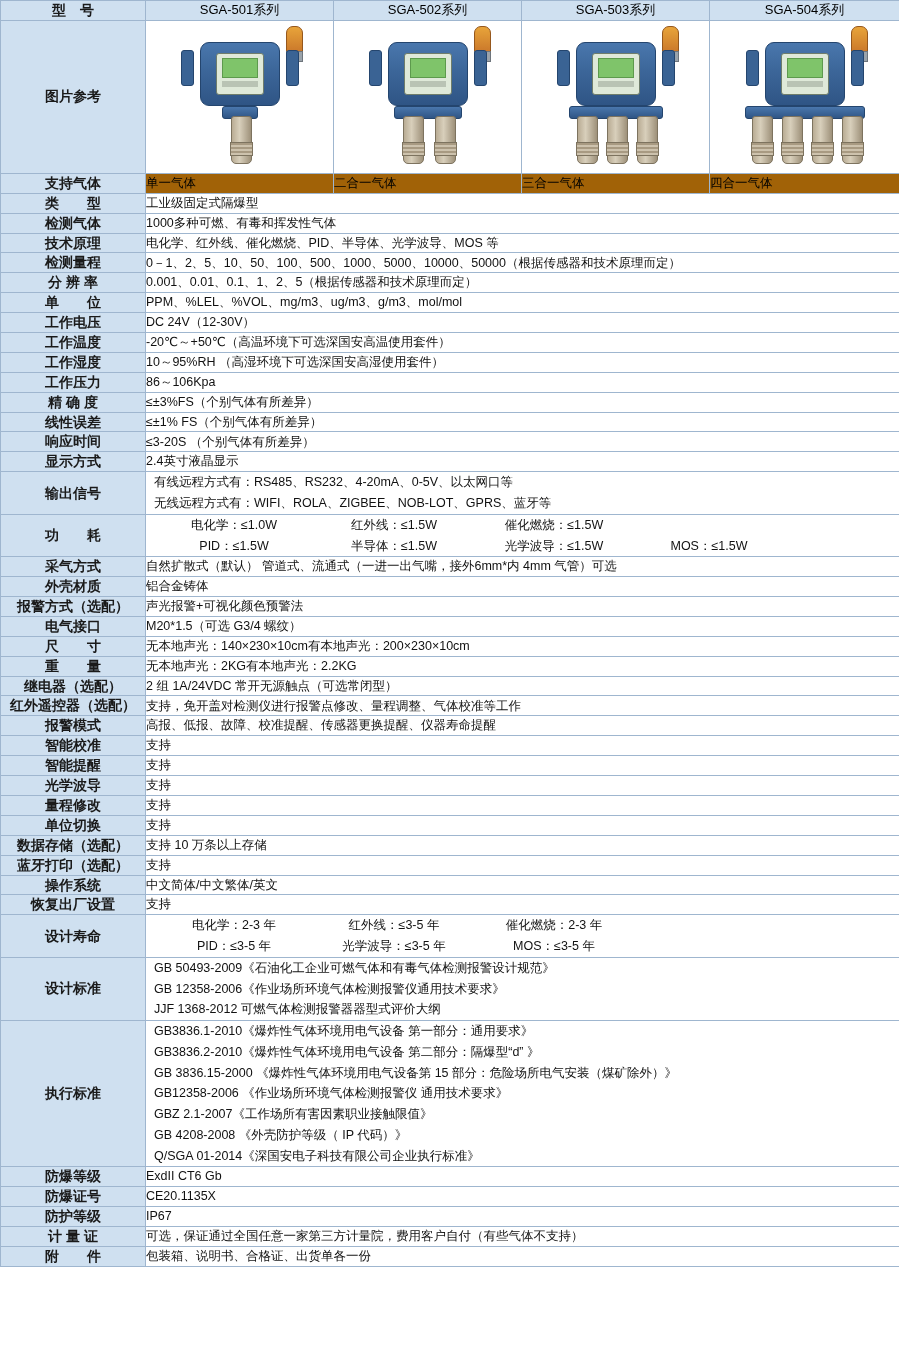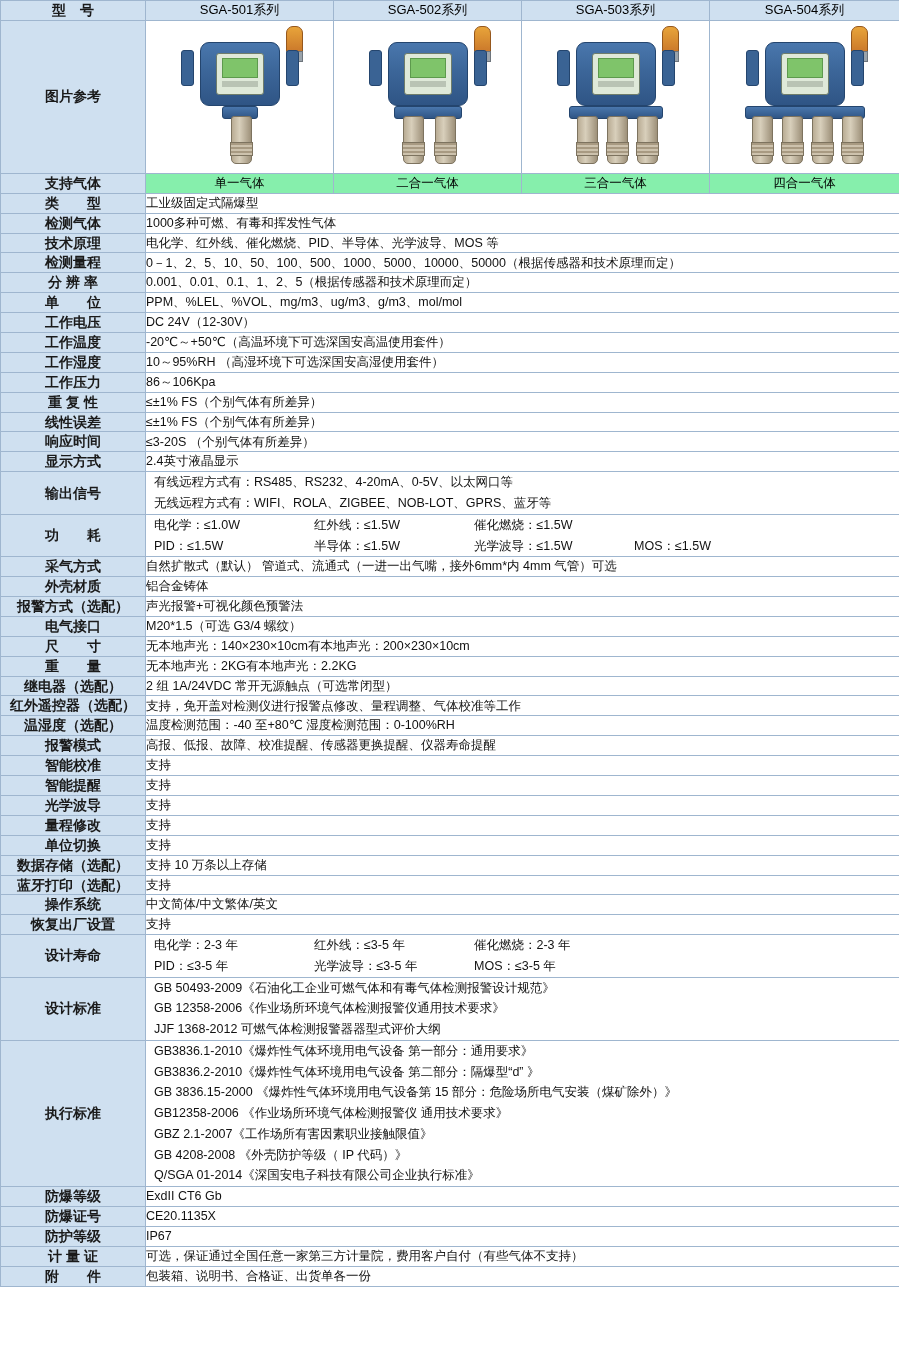--- a/index.html
+++ b/index.html
@@ -48,29 +48,29 @@
     font-size: 13px;
     padding: 6px 2px;
   }
   td.imgcell {
     background: #ffffff;
     text-align: center;
     padding: 4px 0 2px 0;
     height: 152px;
   }
   td.gascell {
-    background: #86efac;
-    text-align: center;
+    background: #a16207;
     font-size: 12.5px;
     padding: 5px 2px;
   }
   .multiline > div { padding: 1px 8px; }
   .cols {
     display: flex;
     flex-wrap: wrap;
+    text-align: center;
   }
   .cols > span { display: inline-block; }
   .c1 { width: 160px; }
   .c2 { width: 160px; }
   .c3 { width: 160px; }
   .c4 { width: 150px; }
   .w270 { width: 270px; }
 
   
   .device {
@@ -307,22 +307,22 @@
     </tr>
     <tr>
       <td class="label">工作湿度</td>
       <td class="val" colspan="4">10～95%RH    （高湿环境下可选深国安高湿使用套件）</td>
     </tr>
     <tr>
       <td class="label">工作压力</td>
       <td class="val" colspan="4">86～106Kpa</td>
     </tr>
     <tr>
-      <td class="label">重  复  性</td>
-      <td class="val" colspan="4">≤±1% FS（个别气体有所差异）</td>
+      <td class="label">精  确  度</td>
+      <td class="val" colspan="4">≤±3%FS（个别气体有所差异）</td>
     </tr>
     <tr>
       <td class="label">线性误差</td>
       <td class="val" colspan="4">≤±1% FS（个别气体有所差异）</td>
     </tr>
     <tr>
       <td class="label">响应时间</td>
       <td class="val" colspan="4">≤3-20S （个别气体有所差异）</td>
     </tr>
     <tr>
@@ -387,24 +387,20 @@
       </td>
     </tr>
 
     <tr>
       <td class="label">继电器（选配）</td>
       <td class="val" colspan="4">2 组 1A/24VDC 常开无源触点（可选常闭型）</td>
     </tr>
     <tr>
       <td class="label">红外遥控器（选配）</td>
       <td class="val" colspan="4">支持，免开盖对检测仪进行报警点修改、量程调整、气体校准等工作</td>
-    </tr>
-    <tr>
-      <td class="label">温湿度（选配）</td>
-      <td class="val" colspan="4">温度检测范围：-40 至+80℃  湿度检测范围：0-100%RH</td>
     </tr>
     <tr>
       <td class="label">报警模式</td>
       <td class="val" colspan="4">高报、低报、故障、校准提醒、传感器更换提醒、仪器寿命提醒</td>
     </tr>
     <tr>
       <td class="label">智能校准</td>
       <td class="val" colspan="4">支持</td>
     </tr>
     <tr>

